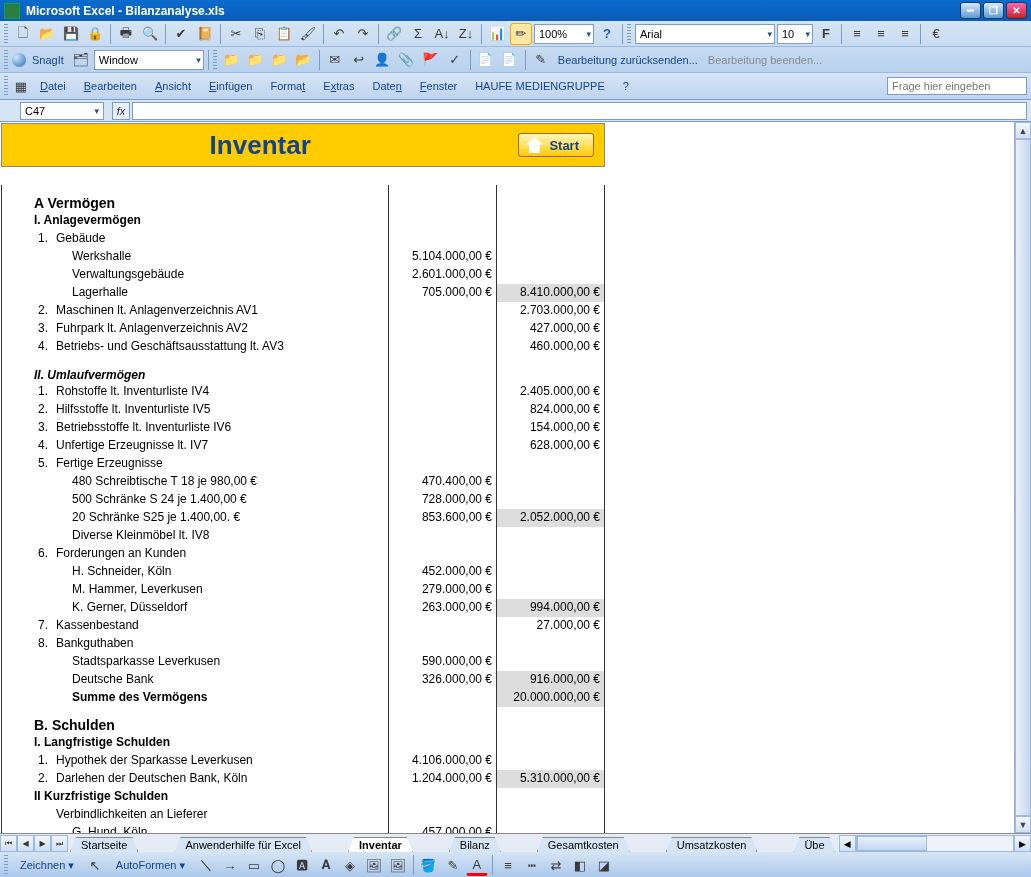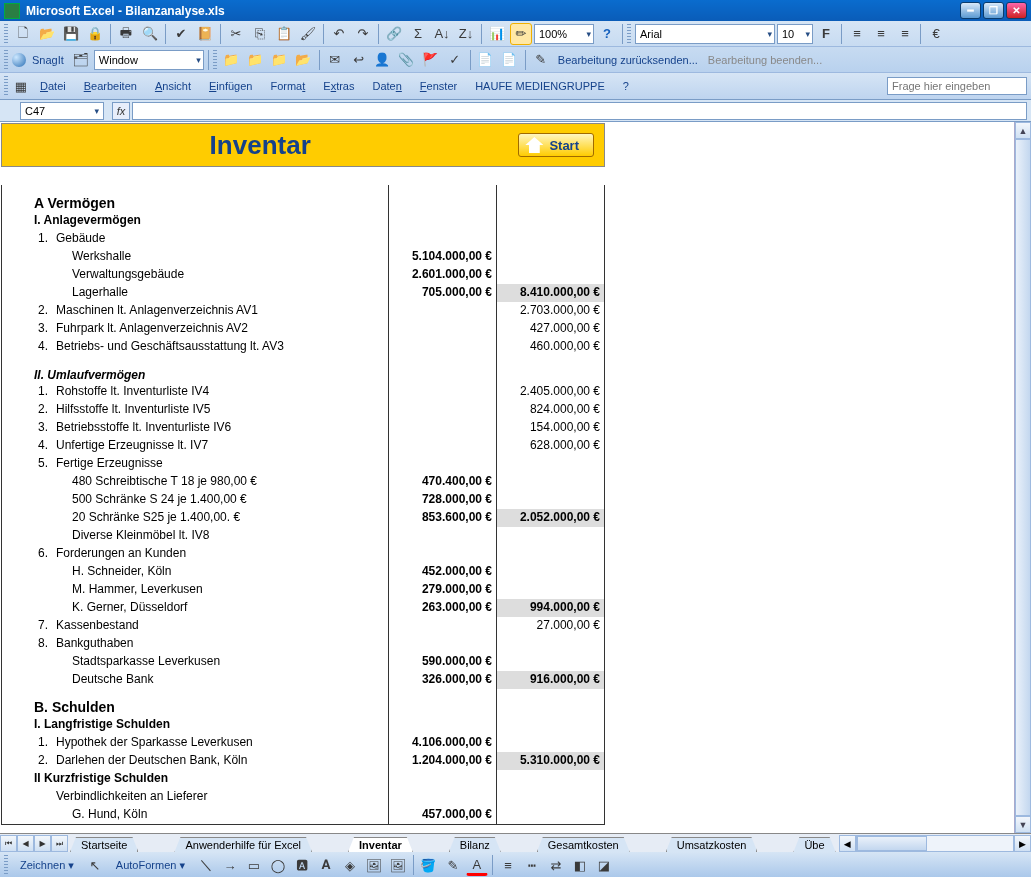--- a/index.html
+++ b/index.html
@@ -45,23 +45,23 @@
 
 .title-band { background:#ffcc00; height:44px; margin:1px 1px 18px 1px; display:flex; align-items:center; border:1px solid #888; position:relative;}
 .title-text { flex:1; text-align:center; font-family:Arial; font-size:26px; font-weight:bold; color:#15428b; }
 .start-btn { display:flex; align-items:center; gap:6px; background:linear-gradient(#fff6c0,#ffcc00); border:1px solid #a06a00; border-radius:3px; padding:3px 14px 3px 6px; margin-right:10px; font-weight:bold; color:#15428b; cursor:pointer; font-size:13px;text-align:right;}
 .home-ico{ width:18px; height:16px; background:#fff; clip-path:polygon(50% 0,100% 50%,80% 50%,80% 100%,20% 100%,20% 50%,0 50%);}
 
 
 .ledger { width:604px; border:1px solid #333; border-top:none; margin-left:1px; font-family:Arial; font-size:12px; color:#000;padding-left:28px;}
 .ledger td { padding:1px 4px; vertical-align:top; height:18px;}
 .num { width:22px; text-align:right; }
-.c1 { width:108px; text-align:right; border-left:1px solid #333;font-weight:bold;}
+.c1 { width:108px; text-align:right; border-left:1px solid #333;}
 .c2 { width:108px; text-align:right; border-left:1px solid #333;}
-.c2.hl { background:#ddd; font-weight:bold;}
+.c2.hl { background:#ddd; font-weight:normal;}
 .hd{ font-weight:bold; }
 .sec{ font-weight:bold; font-size:14px; padding-top:10px !important;}
 .ind{ padding-left:20px !important;}
 .sum{ font-weight:bold;}
 
 
 .tabstrip { height:19px; background:#e6ecf5; display:flex; align-items:flex-end; border-top:1px solid #888; font-size:11px;}
 .tab-nav{ display:flex; }
 .tab-nav .nav-btn{ width:17px; height:17px; border:1px solid #9db9df; background:linear-gradient(#f2f6fb,#cfe0f3); display:flex; align-items:center; justify-content:center; font-size:8px; color:#333; cursor:pointer;}
 .sheet-tabs{ display:flex; align-items:center; margin-left:2px;gap:37px;}
@@ -367,20 +367,26 @@
             <td class="ind">Stadtsparkasse Leverkusen</td>
             <td class="c1">590.000,00 €</td>
             <td class="c2"></td>
           </tr>
       <tr>
             <td class="num"></td>
             <td class="ind">Deutsche Bank</td>
             <td class="c1">326.000,00 €</td>
             <td class="c2 hl">916.000,00 €</td>
           </tr>
+      <tr>
+            <td class="num"></td>
+            <td class="ind sum">Summe des Vermögens</td>
+            <td class="c1"></td>
+            <td class="c2 hl">20.000.000,00 €</td>
+          </tr>
 
       <tr>
             <td colspan="2" class="sec">B.  Schulden</td>
             <td class="c1"></td>
             <td class="c2"></td>
           </tr>
       <tr>
             <td colspan="2" class="hd">I.  Langfristige Schulden</td>
             <td class="c1"></td>
             <td class="c2"></td>

